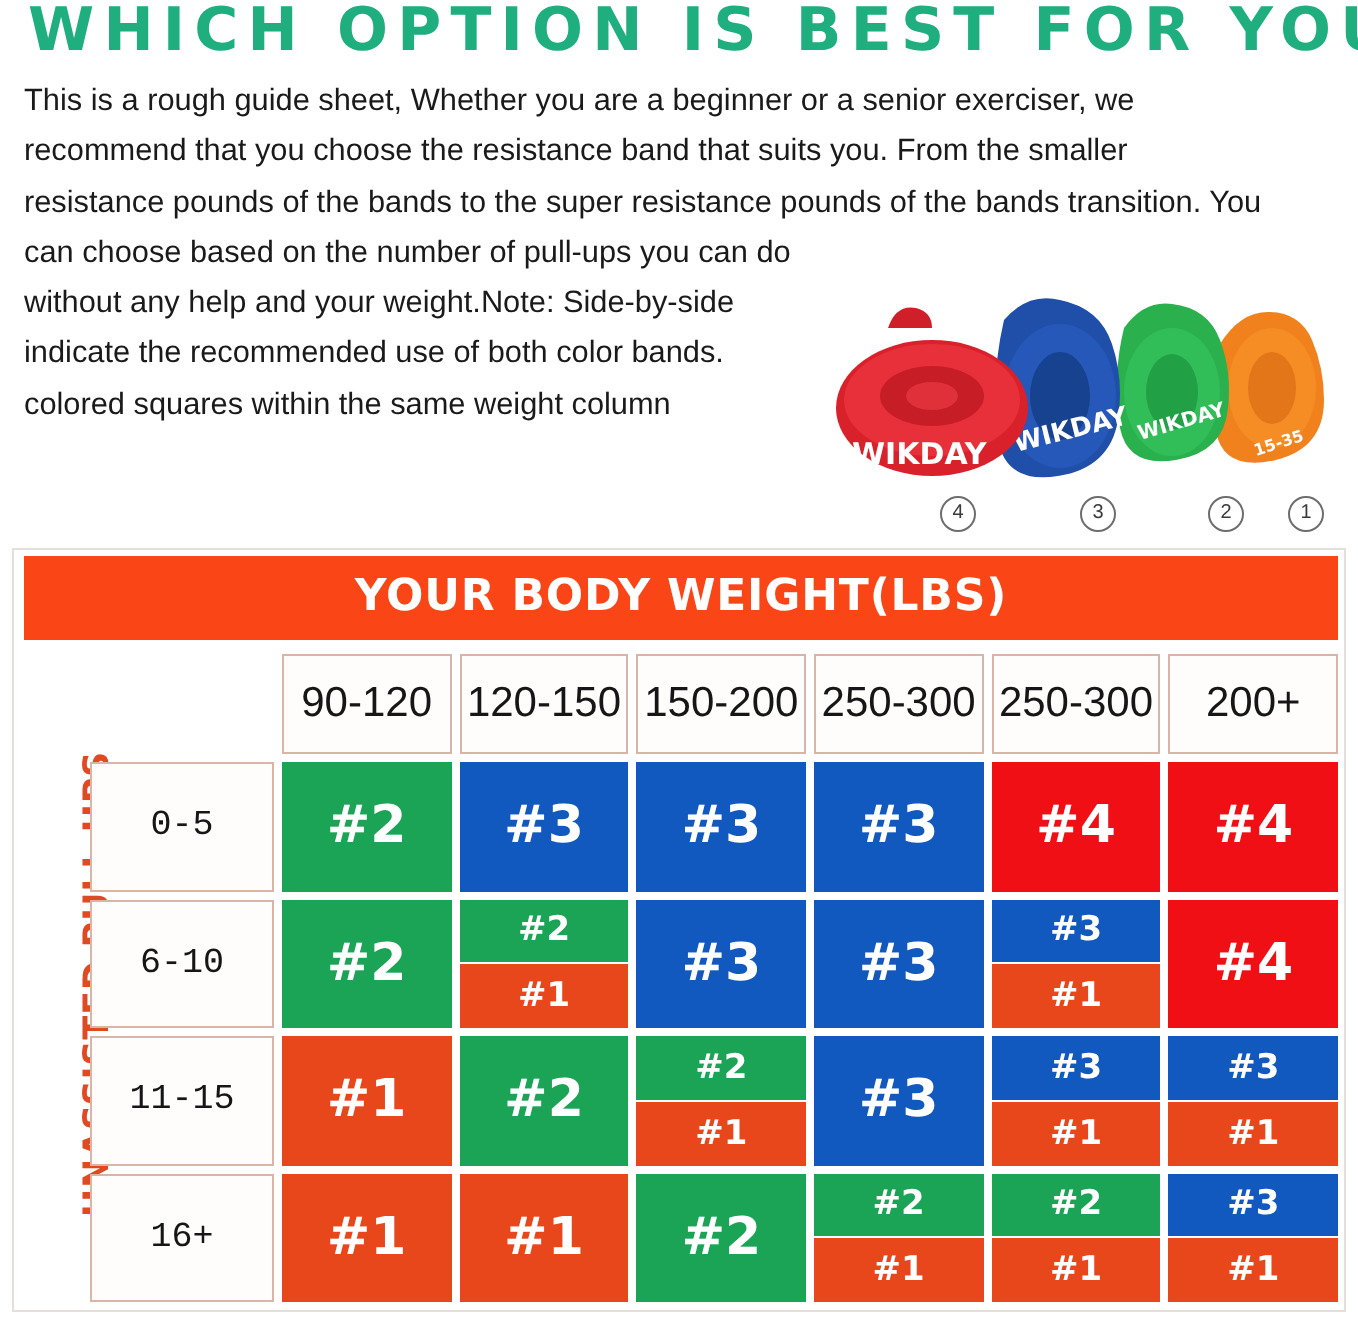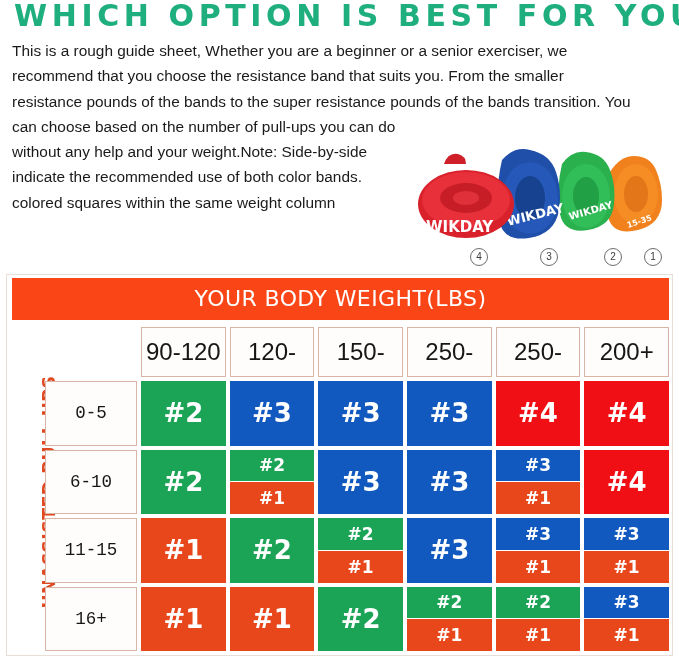--- a/index.html
+++ b/index.html
@@ -88,21 +88,21 @@
   }
   #chart-header {
     position: absolute;
     left: 5px;
     top: 3px;
     width: 657px;
     height: 42px;
     background: #fa4616;
     color: #ffffff;
     font-size: 22px;
-    font-weight: normal;
+    font-weight: bold;
     letter-spacing: 0.4px;
     text-align: center;
     line-height: 42px;
     font-family: "DejaVu Sans", sans-serif;
   }
 
   
   #side-label {
     position: absolute;
     left: 8px;
@@ -141,21 +141,21 @@
     box-sizing: border-box;
   }
   .cell { box-sizing: border-box; }
 
   .corner { background: transparent; }
 
   .colhead {
     border: 1px solid #d8b5a6;
     background: #fffdfc;
     color: #161616;
-    font-size: 24px;
+    font-size: 21px;
     text-align: center;
     line-height: 48px;
     font-family: "Liberation Sans", sans-serif;
   }
   .rowhead {
     border: 1px solid #d8b5a6;
     background: #fffdfc;
     color: #161616;
     font-size: 17.5px;
     display: flex;

